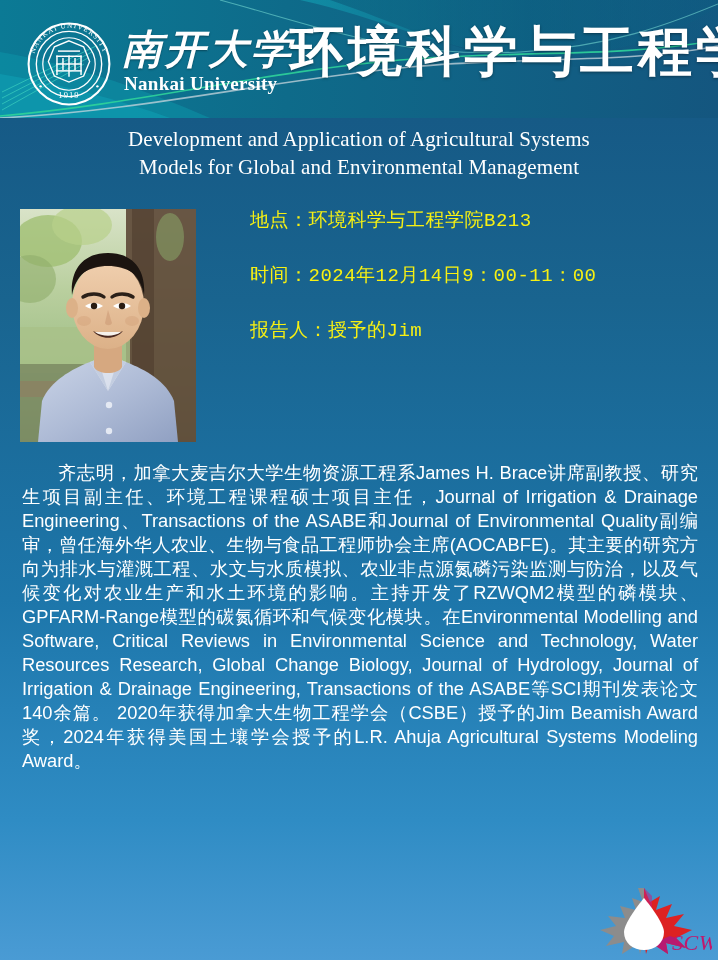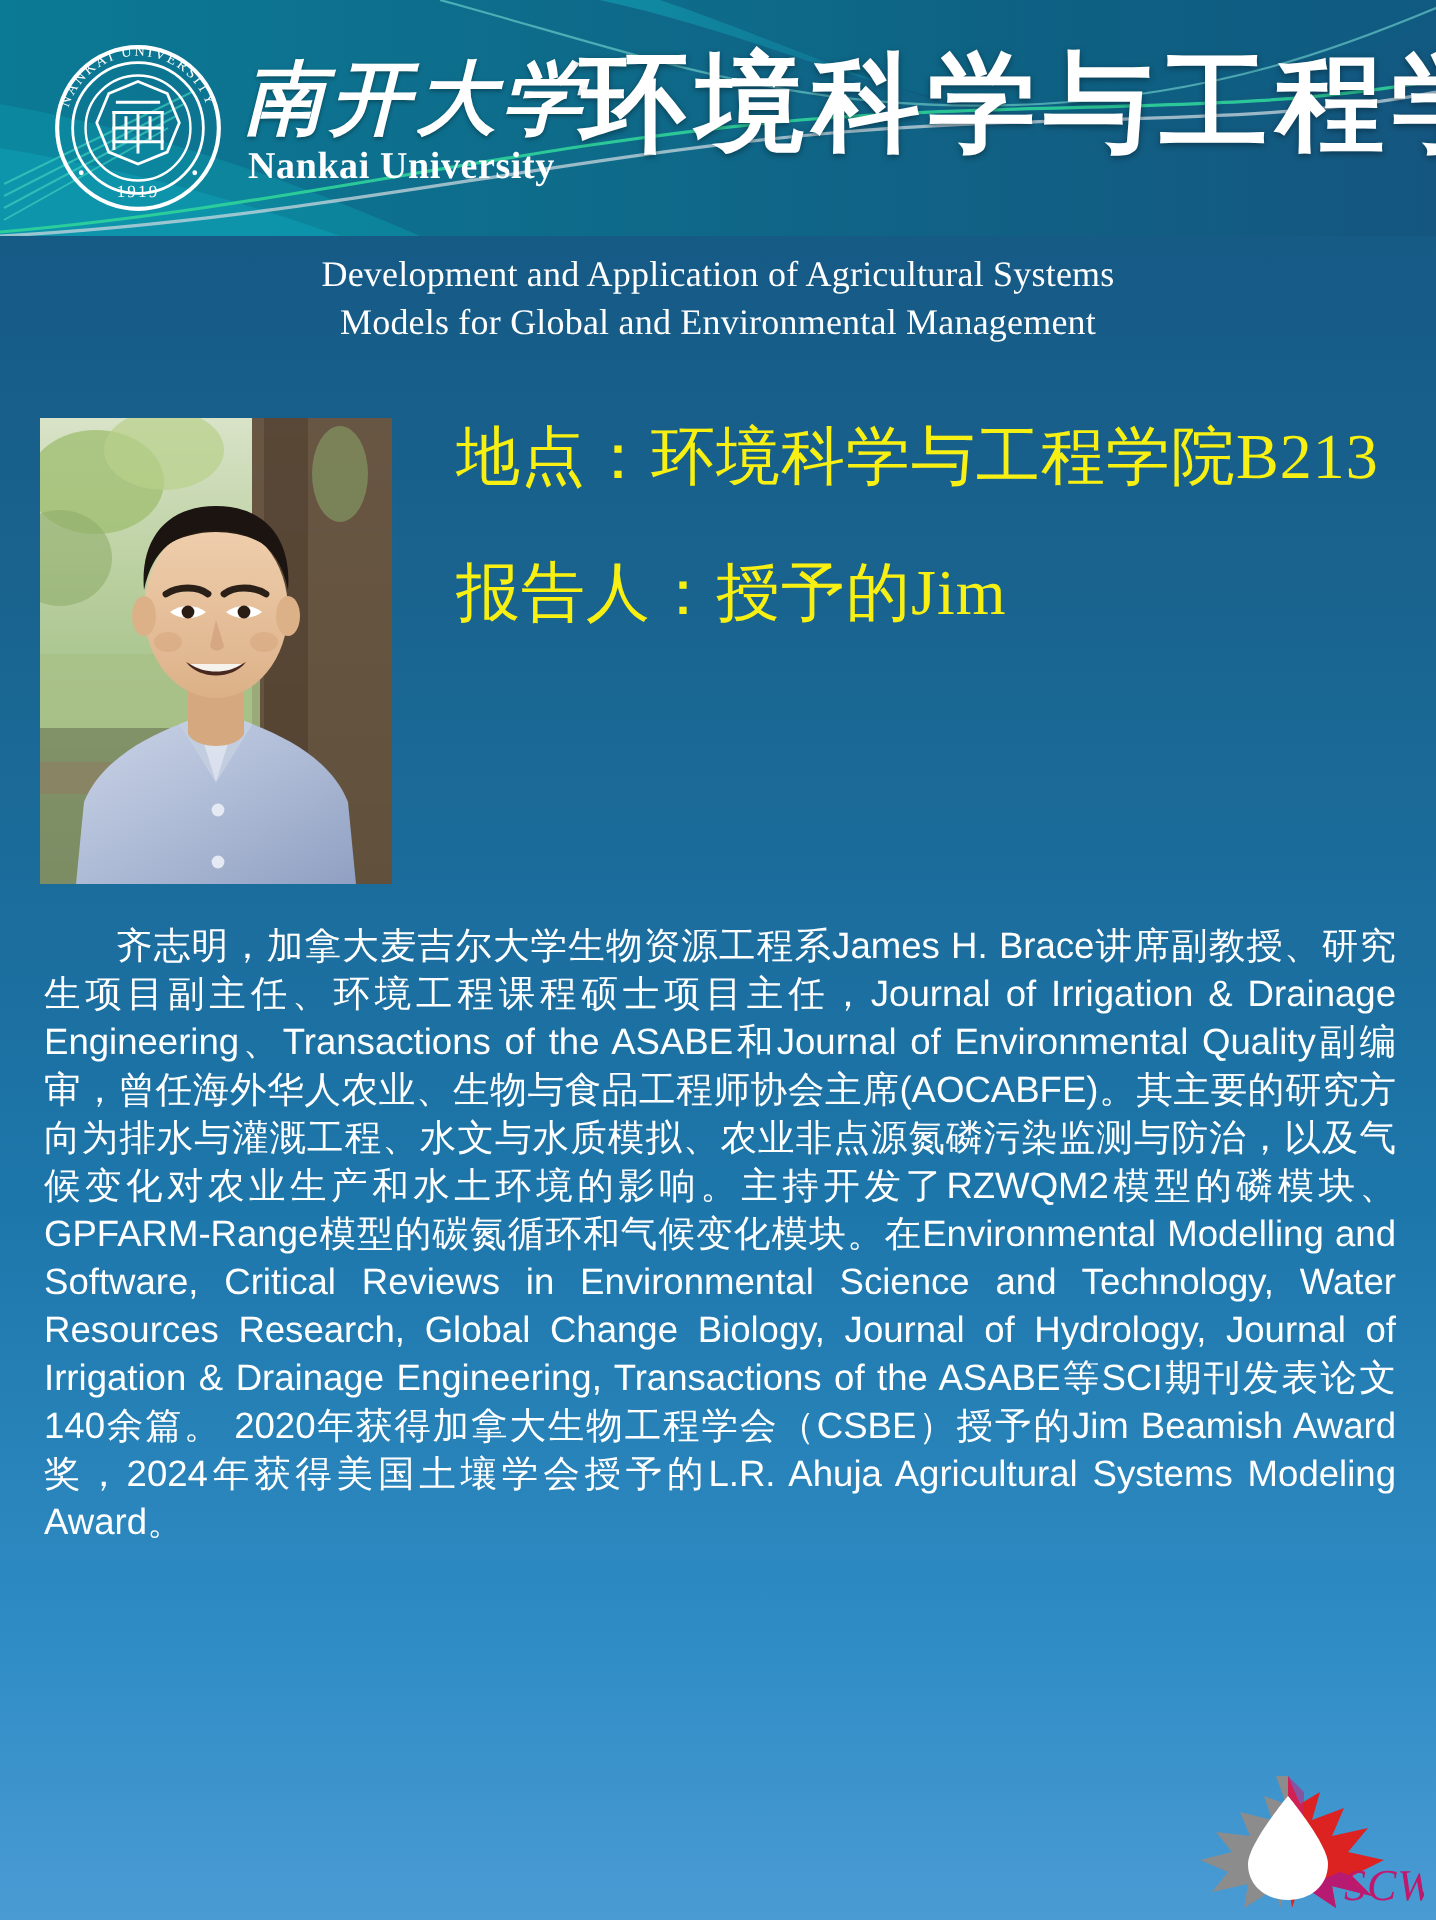--- a/index.html
+++ b/index.html
@@ -94,21 +94,21 @@
 
   
   .title {
     position: absolute;
     left: 34px;
     top: 126px;
     width: 650px;
     text-align: center;
     color: #ffffff;
     font-family: "Liberation Serif", "DejaVu Serif", serif;
-    font-size: 18px;
+    font-size: 21px;
     line-height: 1.33;
     letter-spacing: 0.1px;
   }
 
   
   .photo {
     position: absolute;
     left: 20px;
     top: 209px;
     width: 176px;
@@ -120,26 +120,27 @@
 
   
   .info {
     position: absolute;
     left: 228px;
     top: 212px;
     width: 470px;
   }
   .info-line {
     color: #f7f012;
-    font-family: Liberation Serif, serif;
-    font-size: 32px;
+    font-family: Liberation Mono, monospace;
+    font-size: 19px;
     line-height: 1;
     margin-bottom: 36px;
     white-space: nowrap;
     letter-spacing: 0.5px;
+    margin-left: 22px;
   }
   .info-line:last-child { margin-bottom: 0; }
 
   
   .bio {
     position: absolute;
     left: 22px;
     top: 461px;
     width: 676px;
     color: #ffffff;
@@ -310,20 +311,21 @@
         <path d="M75,123 C82,128 94,128 101,123 Z" fill="#f6f2ec"></path>
 
         <ellipse cx="64" cy="112" rx="7" ry="5" fill="#cf9a73" opacity="0.35"></ellipse>
         <ellipse cx="112" cy="112" rx="7" ry="5" fill="#cf9a73" opacity="0.35"></ellipse>
       </g>
     </svg>
   </div>
 
   <div class="info">
     <div class="info-line">地点：环境科学与工程学院B213</div>
+    <div class="info-line">时间：2024年12月14日9：00-11：00</div>
     <div class="info-line">报告人：授予的Jim</div>
   </div>
 
   <div class="bio">齐志明，加拿大麦吉尔大学生物资源工程系James H. Brace讲席副教授、研究生项目副主任、环境工程课程硕士项目主任，Journal of Irrigation &amp; Drainage Engineering、Transactions of the ASABE和Journal of Environmental Quality副编审，曾任海外华人农业、生物与食品工程师协会主席(AOCABFE)。其主要的研究方向为排水与灌溉工程、水文与水质模拟、农业非点源氮磷污染监测与防治，以及气候变化对农业生产和水土环境的影响。主持开发了RZWQM2模型的磷模块、GPFARM-Range模型的碳氮循环和气候变化模块。在Environmental Modelling and Software, Critical Reviews in Environmental Science and Technology, Water Resources Research, Global Change Biology, Journal of Hydrology, Journal of Irrigation &amp; Drainage Engineering, Transactions of the ASABE等SCI期刊发表论文140余篇。 2020年获得加拿大生物工程学会（CSBE）授予的Jim Beamish Award奖，2024年获得美国土壤学会授予的L.R. Ahuja Agricultural Systems Modeling Award。</div>
 
   <svg class="scwe" viewBox="0 0 132 78">
 
     <path d="M58,8 L63,22 L52,18 L56,30 L40,26 L45,38 L28,36 L36,46 L20,50 L34,56 L26,66 L44,62 L42,74 L58,64 L60,74 L64,60 L64,8 Z" fill="#8c8c8c"></path>
 
     <path d="M64,8 L70,22 L80,16 L76,30 L92,24 L86,38 L104,34 L94,46 L112,50 L96,58 L106,68 L86,63 L88,74 L70,62 L66,74 L64,60 Z" fill="#dd2222"></path>

